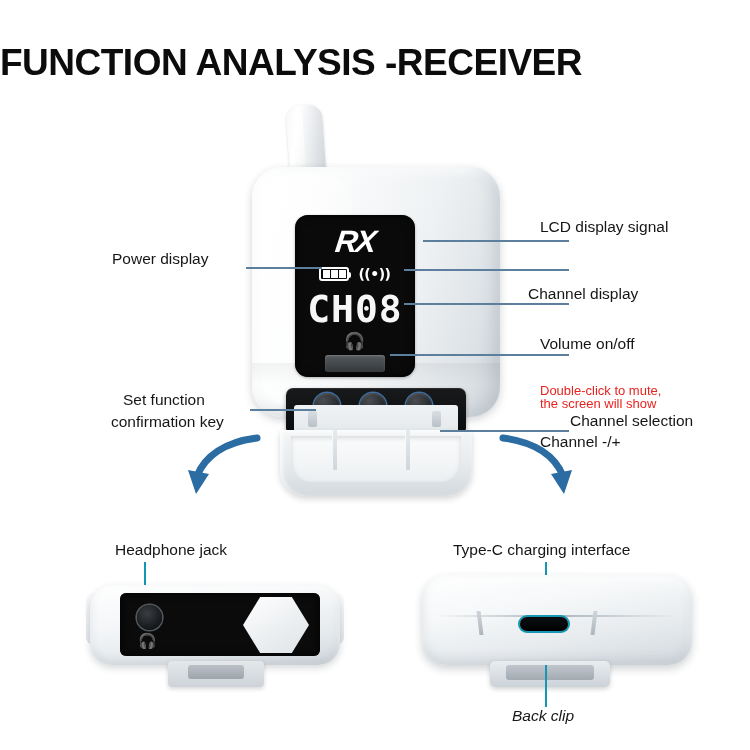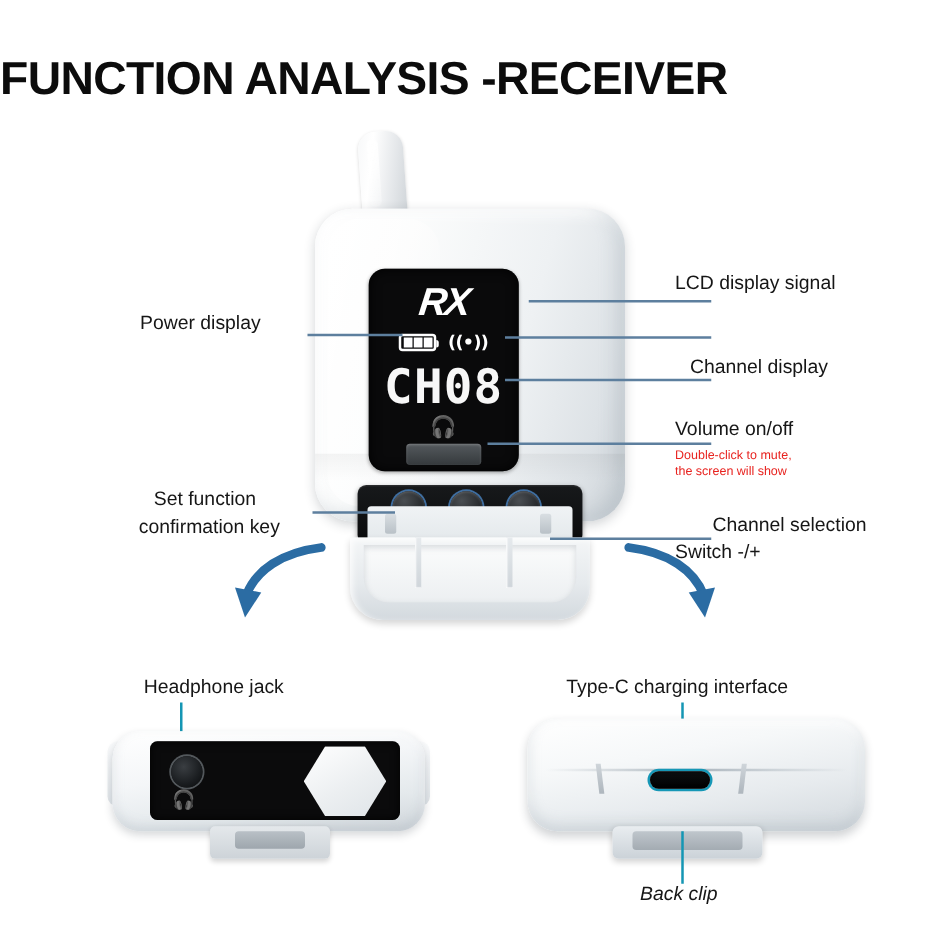--- a/index.html
+++ b/index.html
@@ -8,21 +8,21 @@
 
   .stage{position:absolute;inset:0;}
 
   
   .title{position:absolute;left:0;top:42px;width:750px;
          font-size:37px;font-weight:bold;letter-spacing:-0.5px;color:#0c0c0c;
          font-family:"Liberation Sans","DejaVu Sans",sans-serif;}
 
   
   .lbl{position:absolute;font-size:15.5px;color:#161616;white-space:nowrap;line-height:1.35;}
-  .red{position:absolute;font-size:10px;color:#e8231f;line-height:1.32;white-space:nowrap;}
+  .red{position:absolute;font-size:13px;color:#e8231f;line-height:1.32;white-space:nowrap;margin-top:24px;}
 
   
   .lead{position:absolute;background:#5d7f9e;height:1.6px;}
   .teal{position:absolute;background:#1596b4;width:1.6px;}
 
   
   .dev{position:absolute;left:252px;top:105px;width:248px;height:420px;}
 
   
   .antenna{position:absolute;left:36px;top:0px;width:36px;height:72px;
@@ -213,31 +213,31 @@
 
   <div class="lbl" style="left:123px;top:390px;">Set function</div>
   <div class="lbl" style="left:111px;top:412px;">confirmation key</div>
   <div class="lead" style="left:250px;top:409px;width:66px;"></div>
 
   <div class="lbl" style="left:540px;top:217px;">LCD display signal</div>
   <div class="lead" style="left:423px;top:240px;width:146px;"></div>
 
   <div class="lead" style="left:404px;top:269px;width:165px;"></div>
 
-  <div class="lbl" style="left:552px;top:284px;">Channel display</div>
+  <div class="lbl" style="left:528px;top:284px;">Channel display</div>
   <div class="lead" style="left:404px;top:303px;width:165px;"></div>
 
   <div class="lbl" style="left:540px;top:334px;">Volume on/off</div>
   <div class="lead" style="left:390px;top:354px;width:179px;"></div>
   <div class="red" style="left:540px;top:358px;">Double-click to mute,</div>
   <div class="red" style="left:540px;top:371px;">the screen will show</div>
 
   <div class="lbl" style="left:570px;top:411px;">Channel selection</div>
   <div class="lead" style="left:440px;top:430px;width:129px;"></div>
-  <div class="lbl" style="left:540px;top:432px;">Switch -/+</div>
+  <div class="lbl" style="left:540px;top:432px;">Channel -/+</div>
 
   <div class="lbl" style="left:115px;top:540px;">Headphone jack</div>
   <div class="teal" style="left:144px;top:562px;height:48px;"></div>
 
   <div class="vleft">
     <div class="vl-side vls1"></div>
     <div class="vl-side vls2"></div>
     <div class="vl-shell">
       <div class="vl-face">
         <div class="vl-jack"></div>

